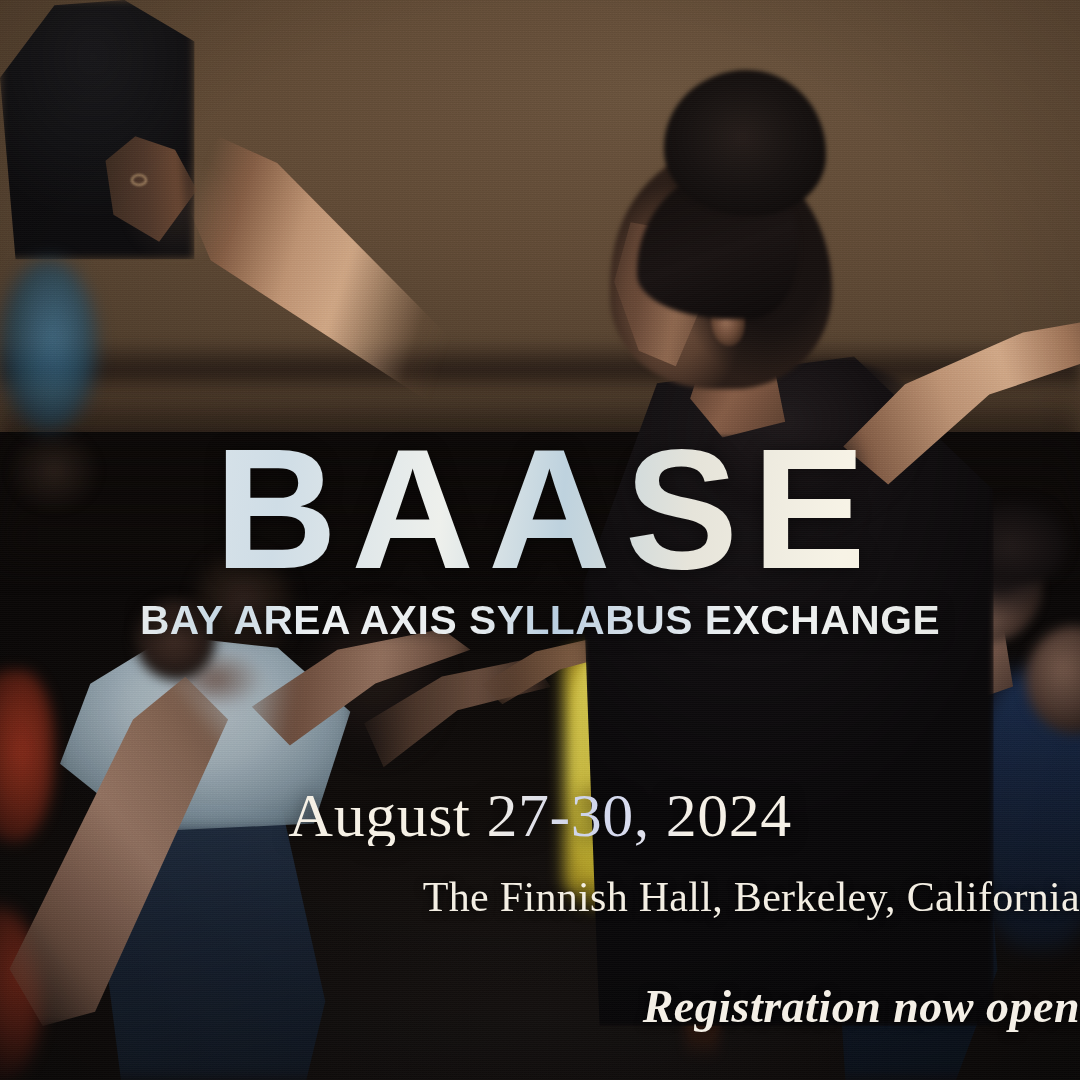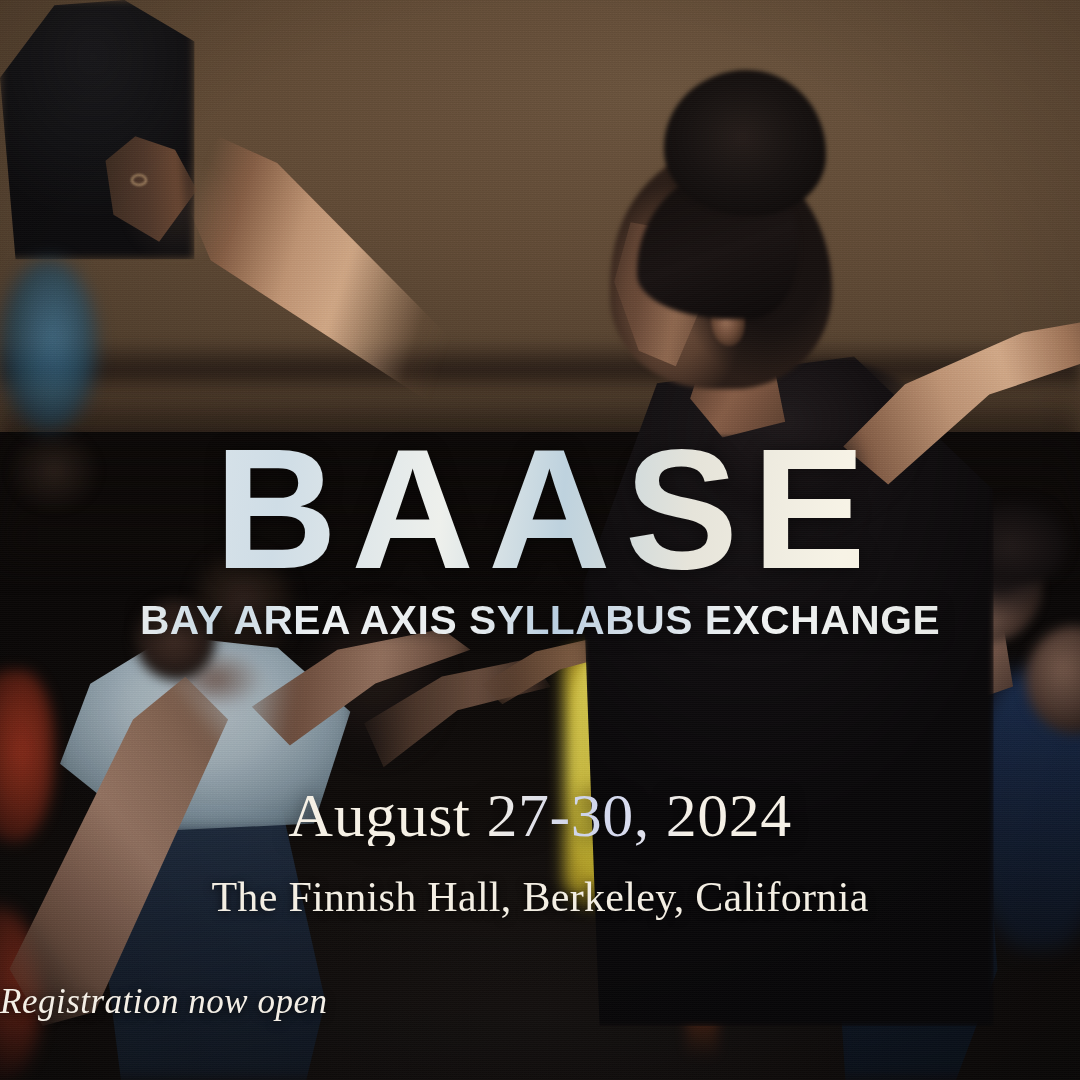--- a/index.html
+++ b/index.html
@@ -465,40 +465,40 @@
     background-clip:text;
     color:transparent;
     -webkit-text-fill-color:transparent;
     filter:drop-shadow(0 2px 9px rgba(0,0,0,.65));
   }
 
   .location {
     position:absolute;
     left:0; right:0;
     top:876px;
-    text-align:center;
+    text-align:right;
     font-family:"Liberation Serif", serif;
     font-weight:400;
     font-size:42px;
     line-height:1;
     letter-spacing:.3px;
     white-space:nowrap;
     color:#f3eee3;
     text-shadow:0 2px 8px rgba(0,0,0,.7);
   }
 
   .cta {
     position:absolute;
     left:0; right:0;
     top:984px;
-    text-align:left;
+    text-align:right;
     font-family:"Liberation Serif", serif;
     font-style:italic;
-    font-weight:400;
-    font-size:35px;
+    font-weight:700;
+    font-size:46px;
     line-height:1;
     letter-spacing:.5px;
     white-space:nowrap;
     color:#f4efe6;
     text-shadow:0 2px 10px rgba(0,0,0,.72);
   }
 </style>
 </head>
 <body>
 

